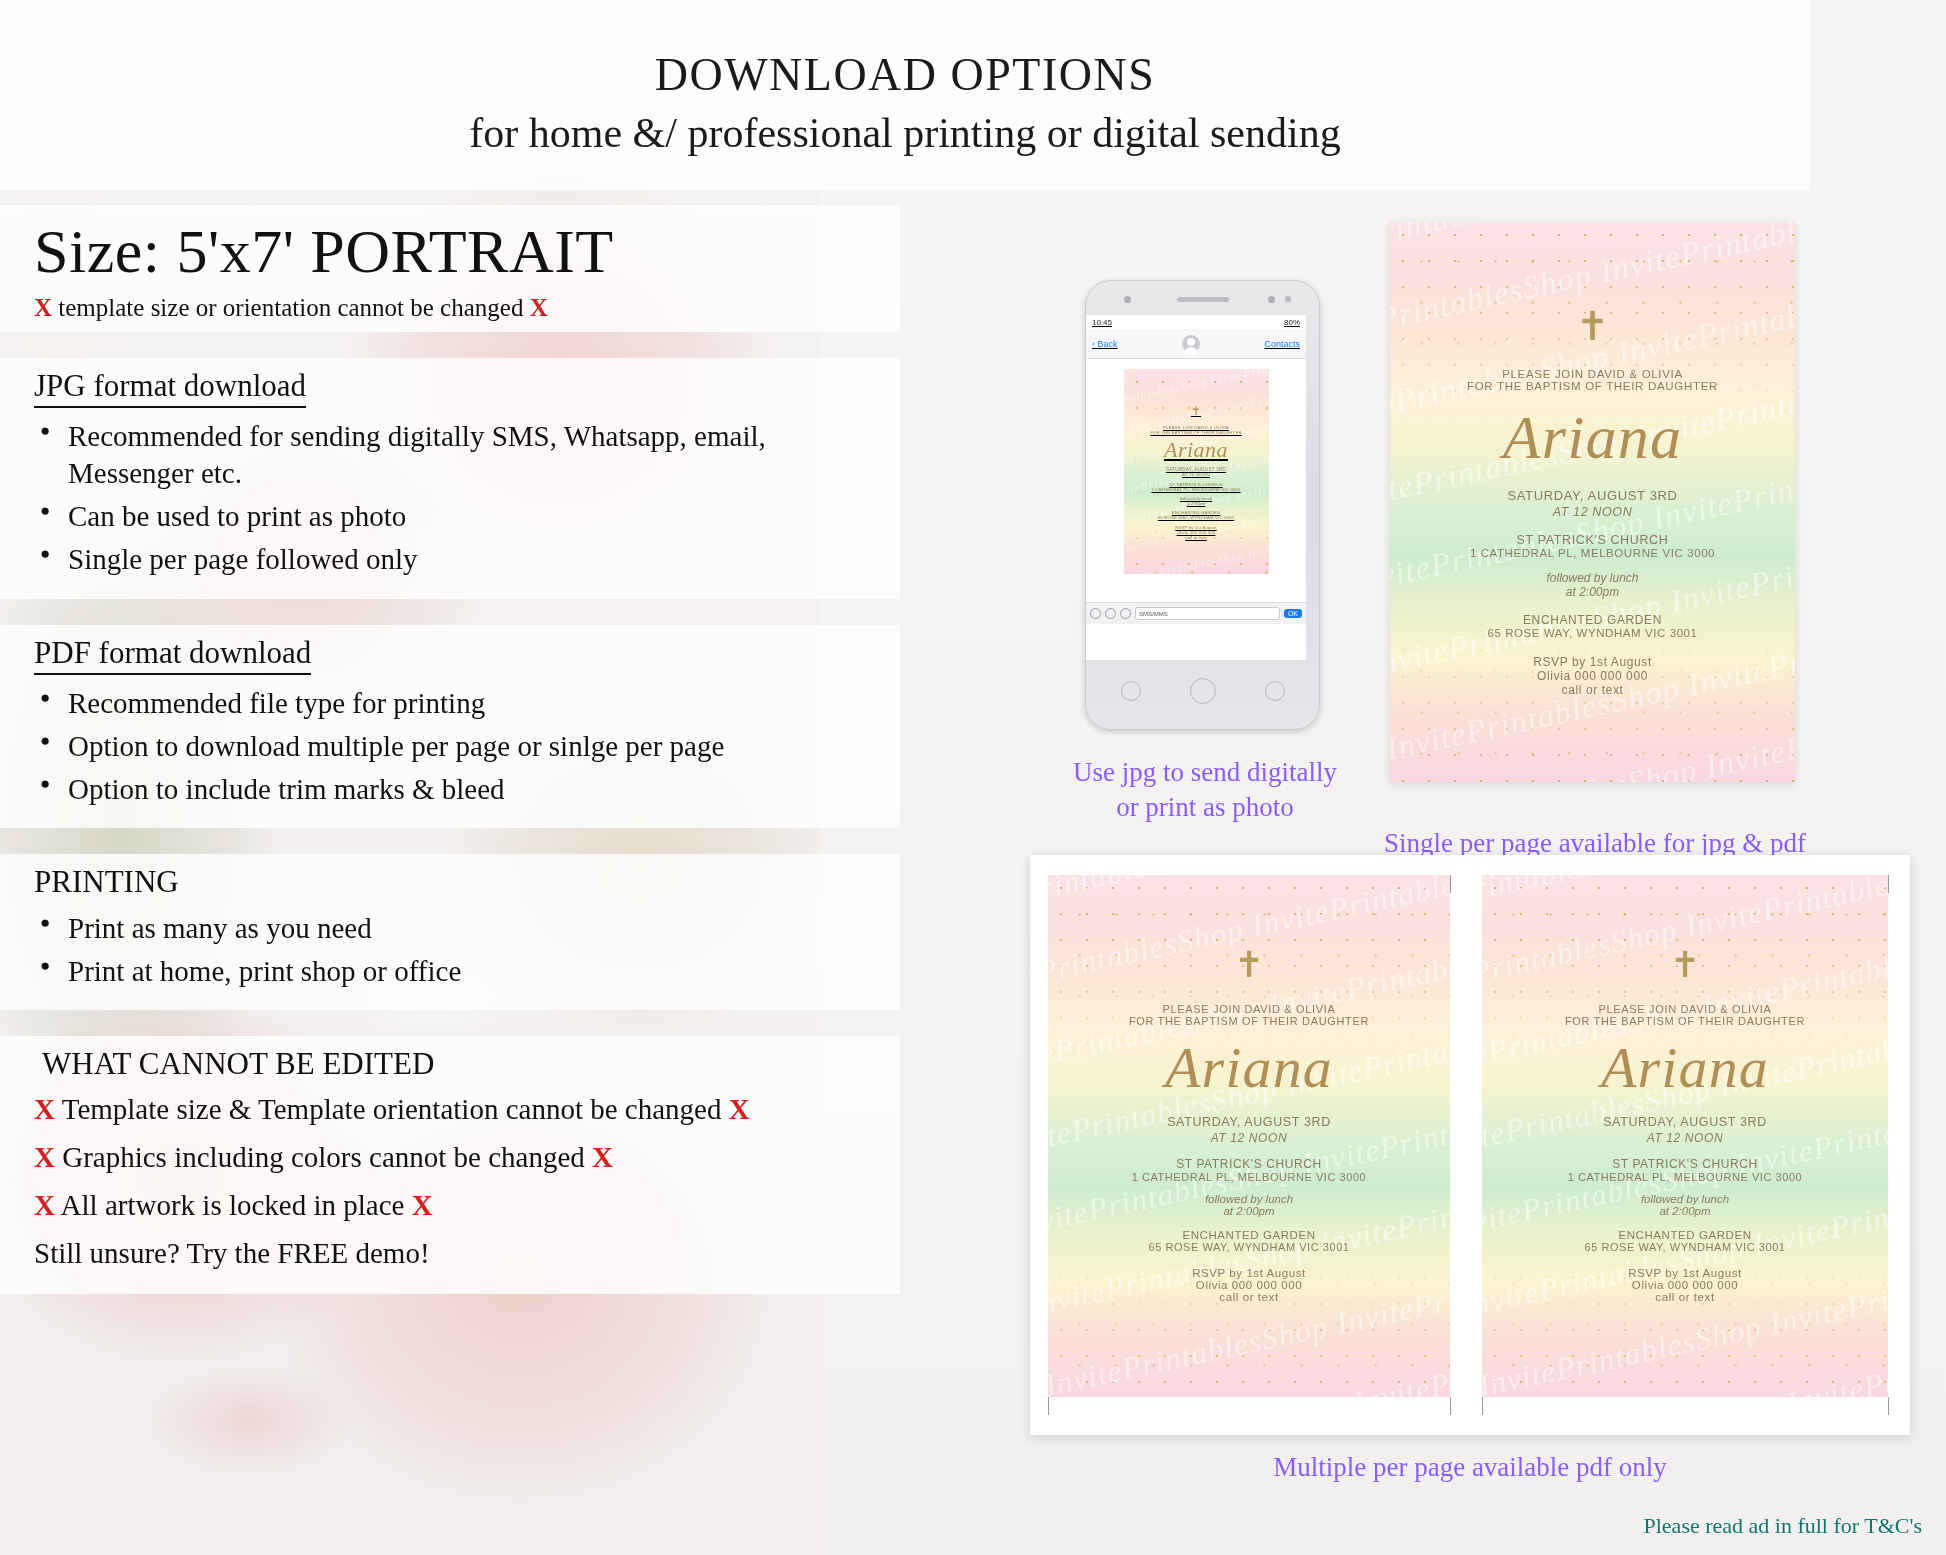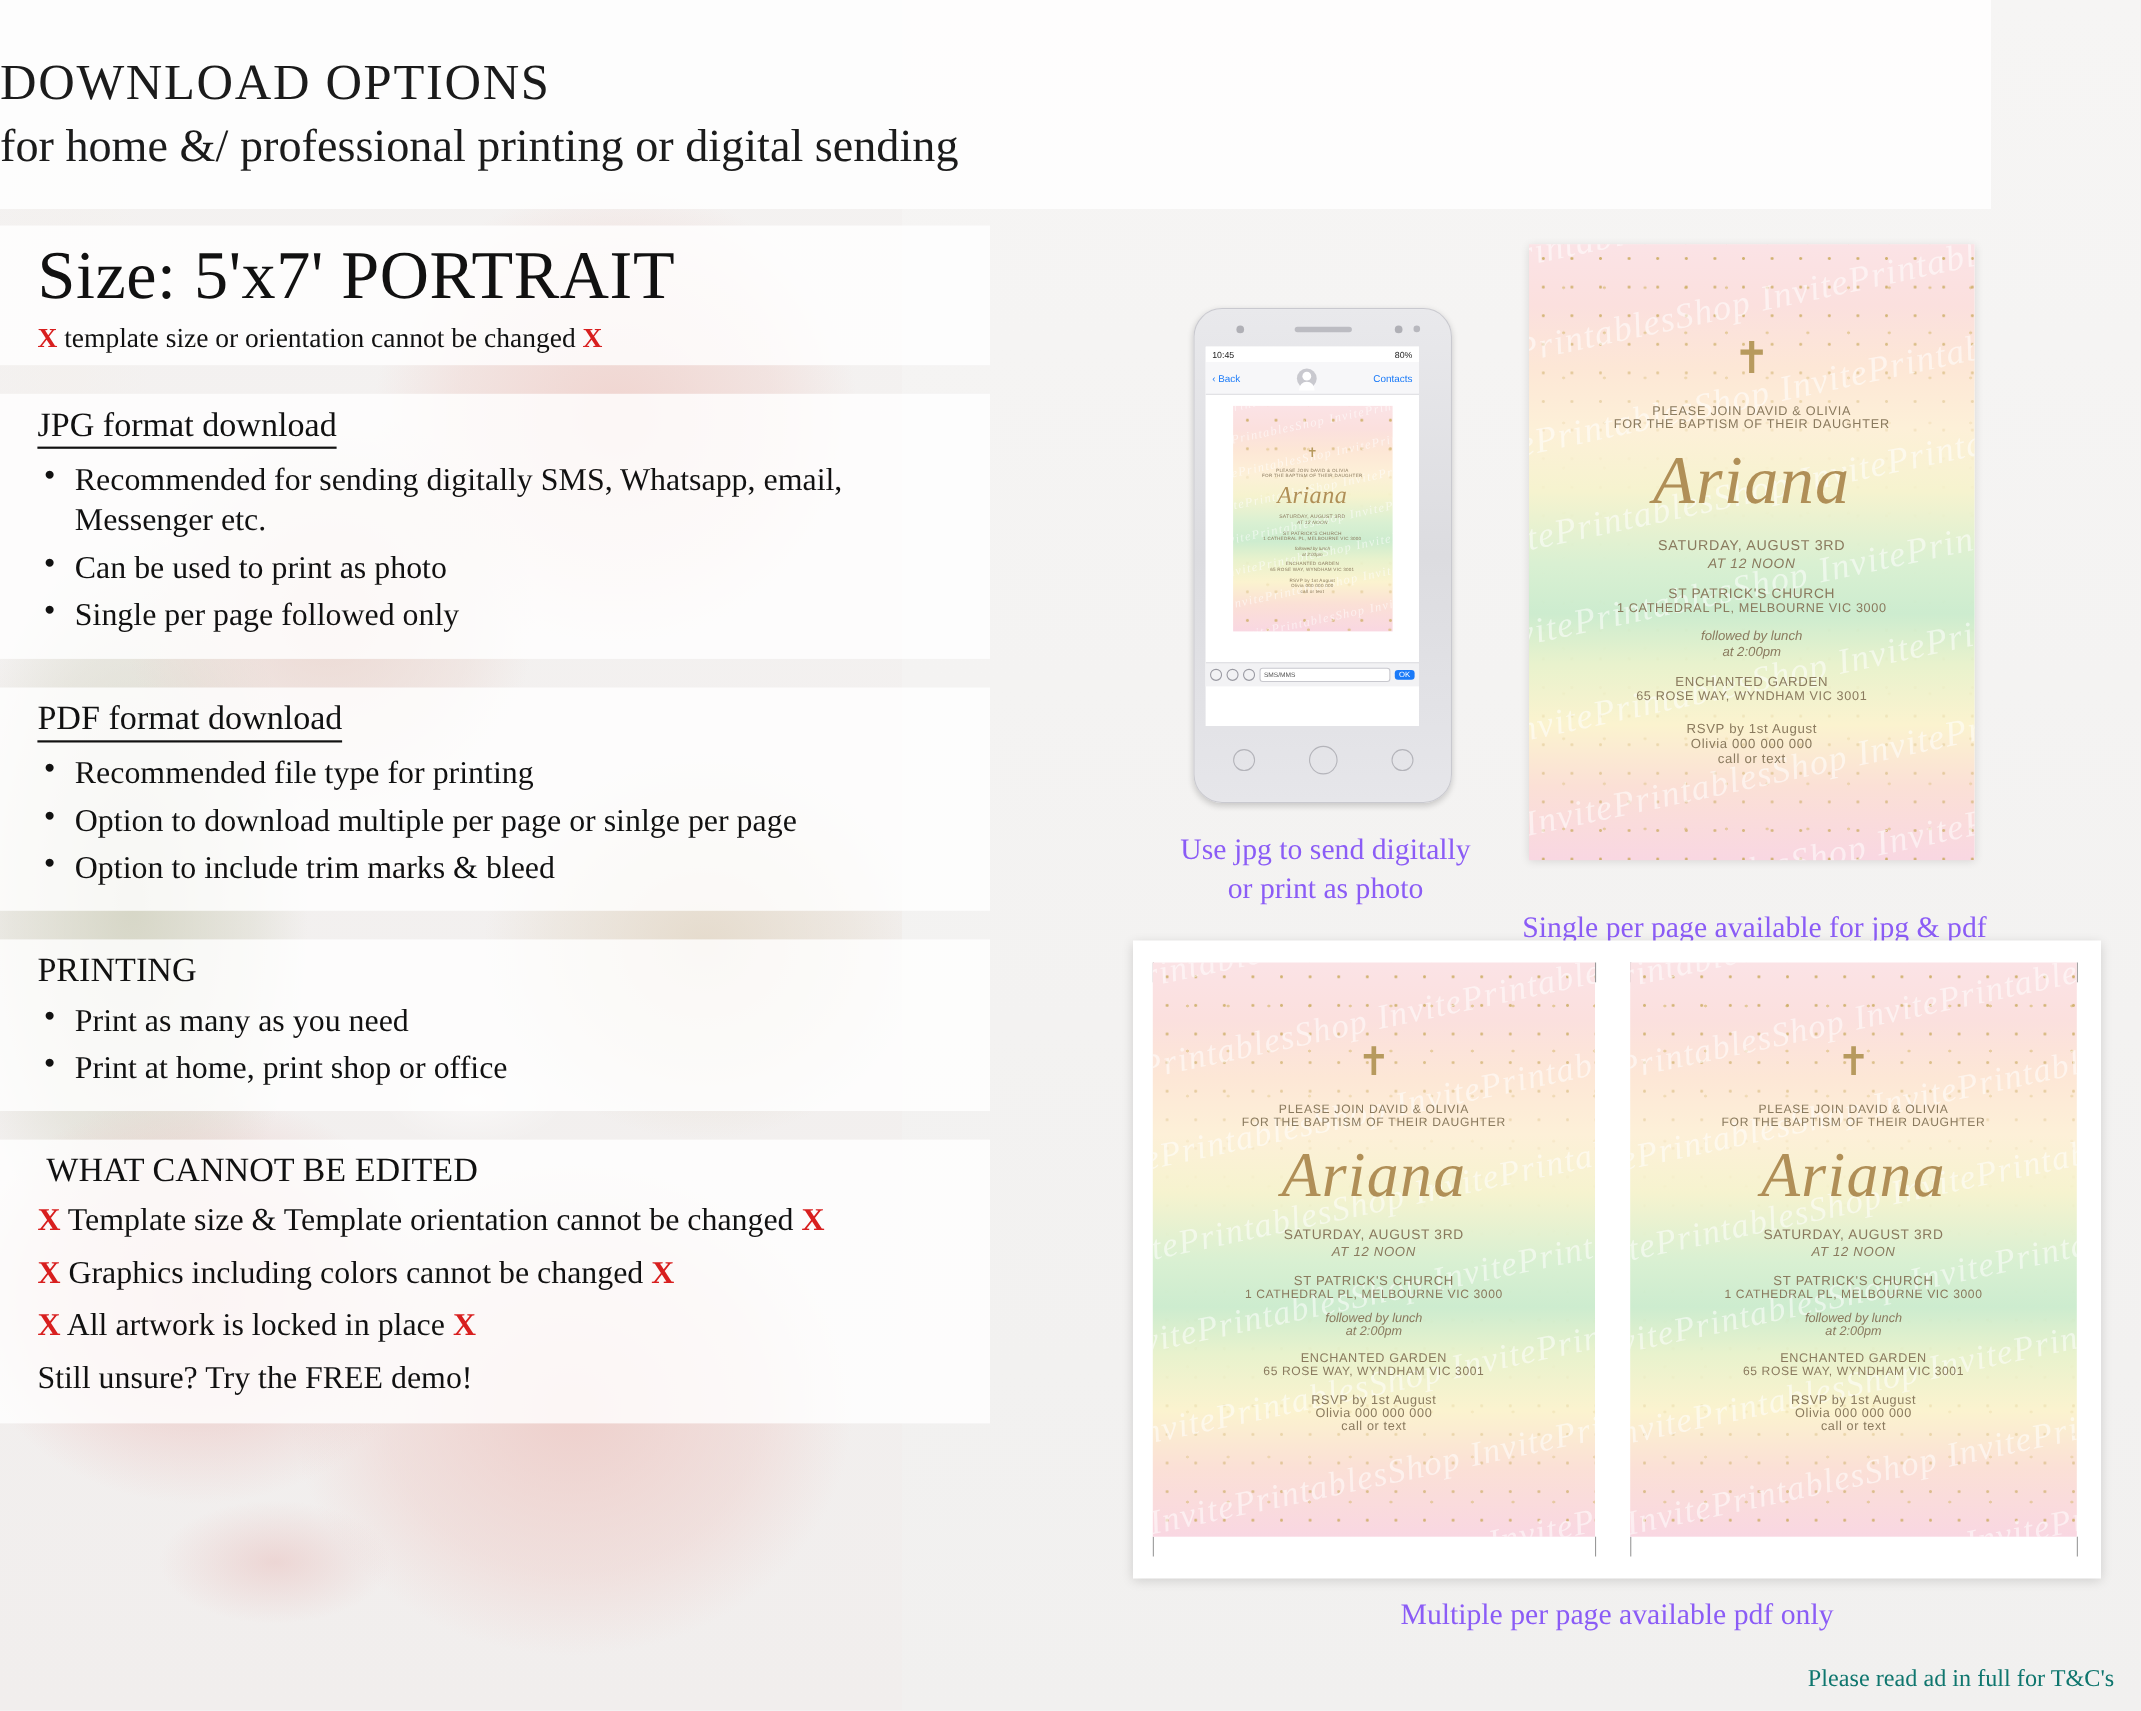--- a/index.html
+++ b/index.html
@@ -34,21 +34,21 @@
   }
   .bg-right {
     position:absolute; left:820px; top:0; right:0; bottom:0;
     background:linear-gradient(180deg,#f6f5f4 0%, #f1f0ef 100%);
   }
 
   
   .header {
     position:absolute; left:0; top:0; width:1810px; height:190px;
     background:rgba(255,255,255,0.82);
-    text-align:left;
+    text-align:center;
   }
   .header .h1 {
     font-size:46px; letter-spacing:1.5px; color:#1b1b1b;
     margin-top:48px;
   }
   .header .h2 {
     font-size:42px; color:#1b1b1b; margin-top:8px;
   }
 
   
@@ -89,22 +89,22 @@
     border:1px solid #c9c9cf;
   }
   .phone .speaker {
     position:absolute; left:50%; top:16px; transform:translateX(-50%);
     width:52px; height:5px; border-radius:3px; background:#bcbcc2;
   }
   .phone .cam { position:absolute; left:38px; top:15px; width:7px; height:7px; border-radius:50%; background:#b0b0b6; }
   .phone .sens { position:absolute; right:44px; top:15px; width:7px; height:7px; border-radius:50%; background:#b0b0b6; }
   .phone .sens2 { position:absolute; right:28px; top:15px; width:6px; height:6px; border-radius:50%; background:#b8b8be; }
   .screen {
-    position:absolute; left:10px; top:34px; width:194px; height:345px;
-    background:#fff; overflow:hidden;
+    position:absolute; left:0; top:34px; width:220px; height:345px;
+    background:#fff; overflow:hidden;text-decoration:underline;
   }
   .statusbar {
     height:14px; font-family:"Liberation Sans", sans-serif; font-size:8px;
     color:#222; display:flex; align-items:center; justify-content:space-between;
     padding:0 6px; background:#fff;
   }
   .navbar {
     height:30px; background:#f7f7f9; border-bottom:1px solid #dcdce0;
     display:flex; align-items:center; justify-content:space-between;
     padding:0 6px; font-family:"Liberation Sans", sans-serif; font-size:9px; color:#1a7af8;

